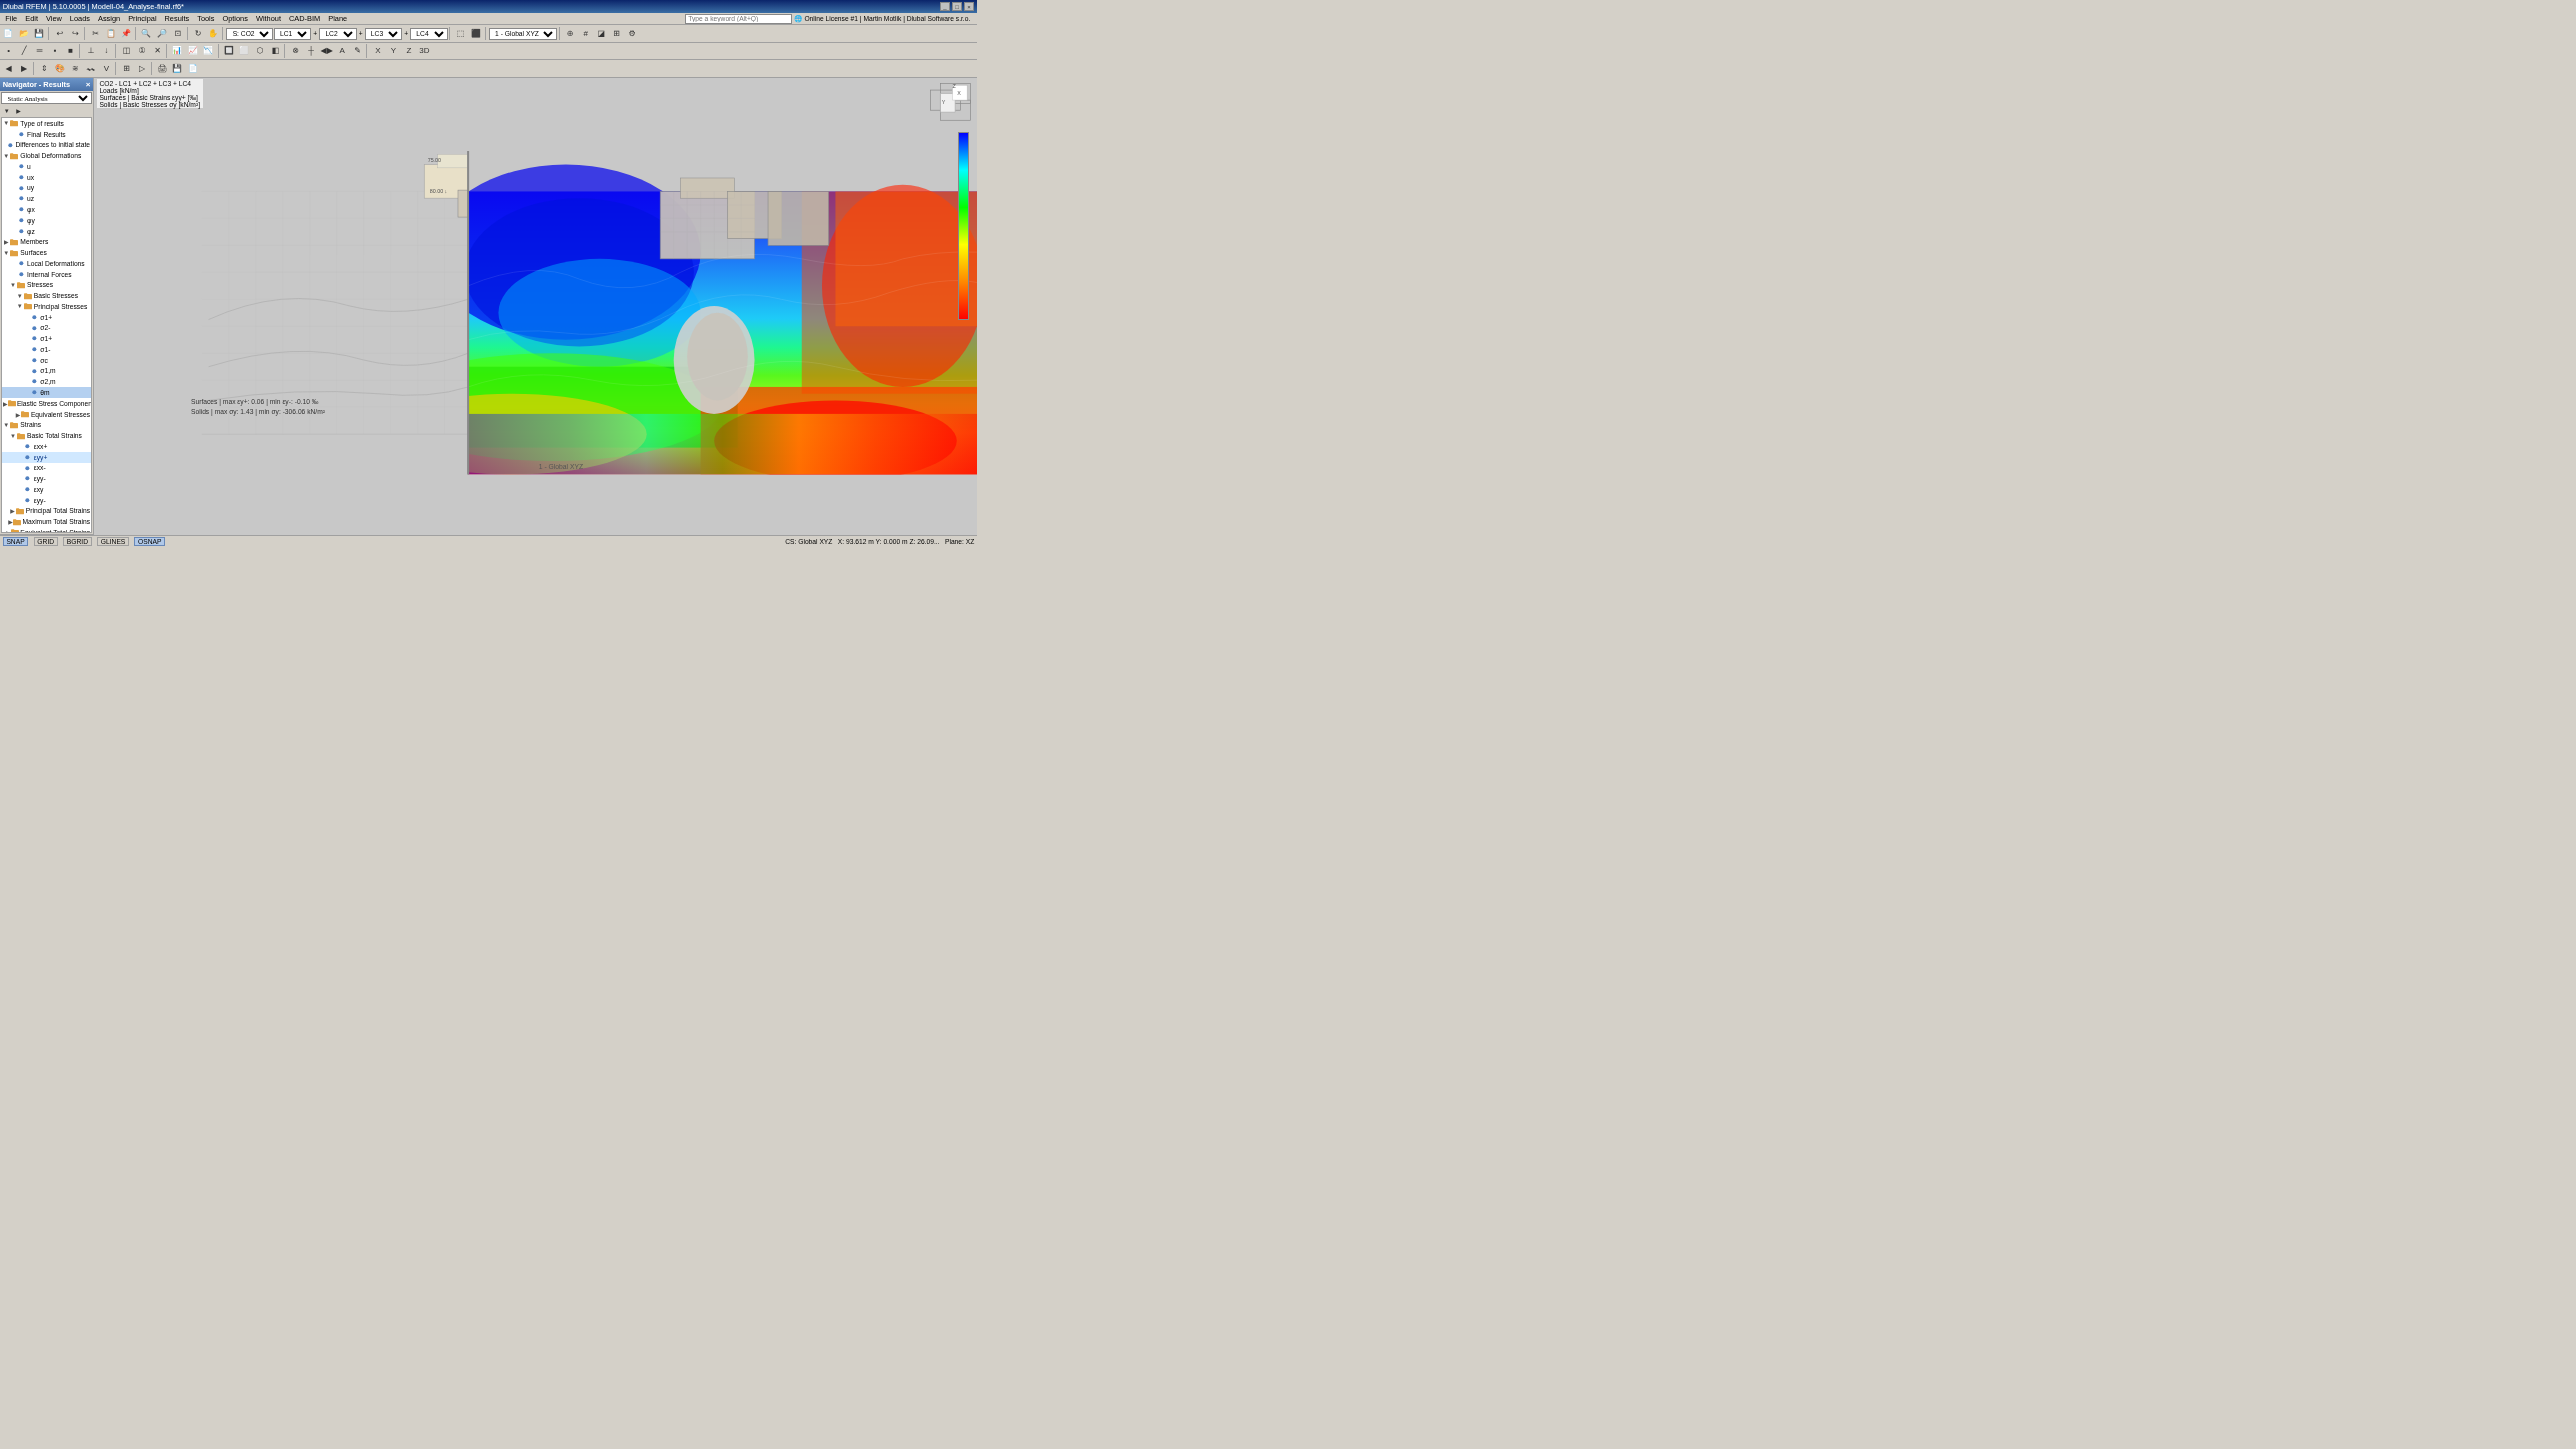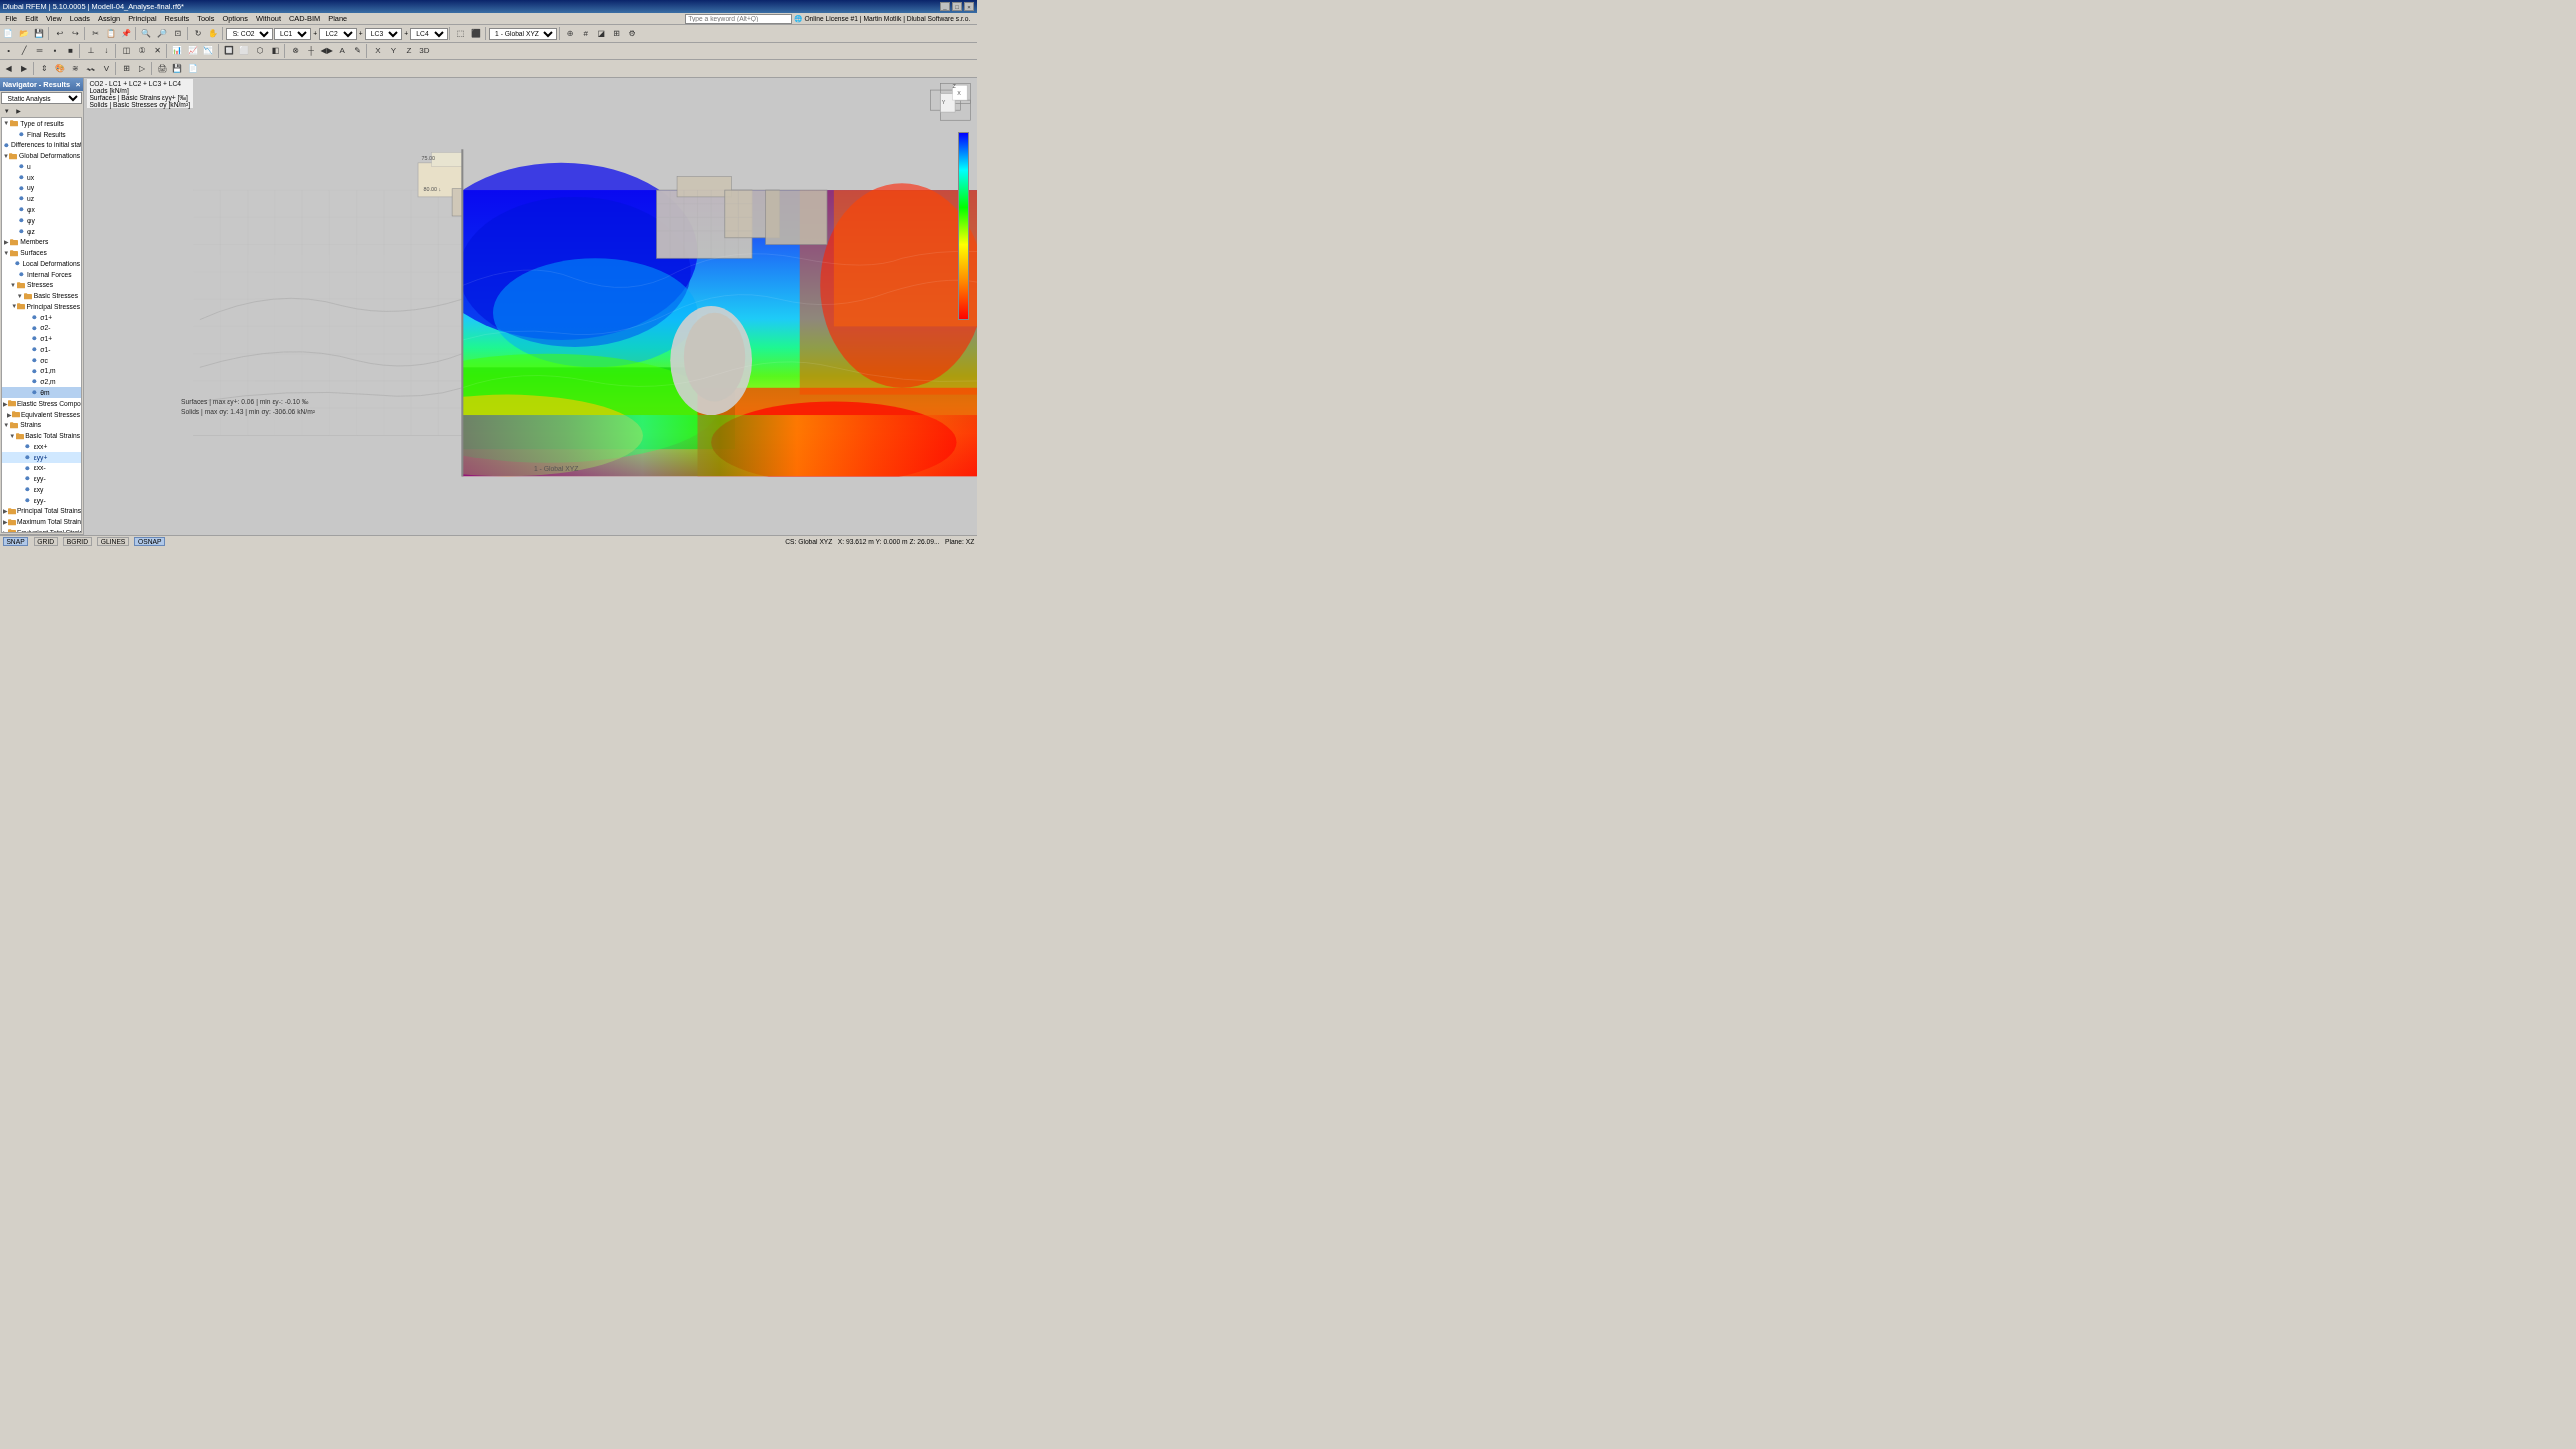--- a/index.html
+++ b/index.html
@@ -82,21 +82,21 @@
 
     
     #main-layout {
       display: flex;
       height: calc(547px - 13.4px - 12px - 17.4px - 17.4px - 17.4px);
       
     }
 
     
     #navigator {
-      width: 84px;
+      width: 94px;
       background: #d4d0c8;
       border-right: 0.7px solid #a0a0a0;
       display: flex;
       flex-direction: column;
       overflow: hidden;
     }
     #nav-header {
       height: 13.4px;
       background: linear-gradient(to bottom, #6b94c8, #4a72a8);
       color: white;
@@ -108,20 +108,21 @@
       font-weight: bold;
     }
     #nav-header .nav-close { cursor: pointer; font-size: 8px; }
     #nav-combo {
       height: 12px;
       background: white;
       border: 0.7px solid #888;
       font-size: 6.7px;
       margin: 1.3px;
       padding: 0 1.3px;
+      font-family: Liberation Serif, serif;
     }
     #nav-tree {
       flex: 1;
       overflow-y: auto;
       overflow-x: hidden;
       background: white;
       border: 0.7px solid #a0a0a0;
       margin: 0.7px;
     }
     .tree-node {

